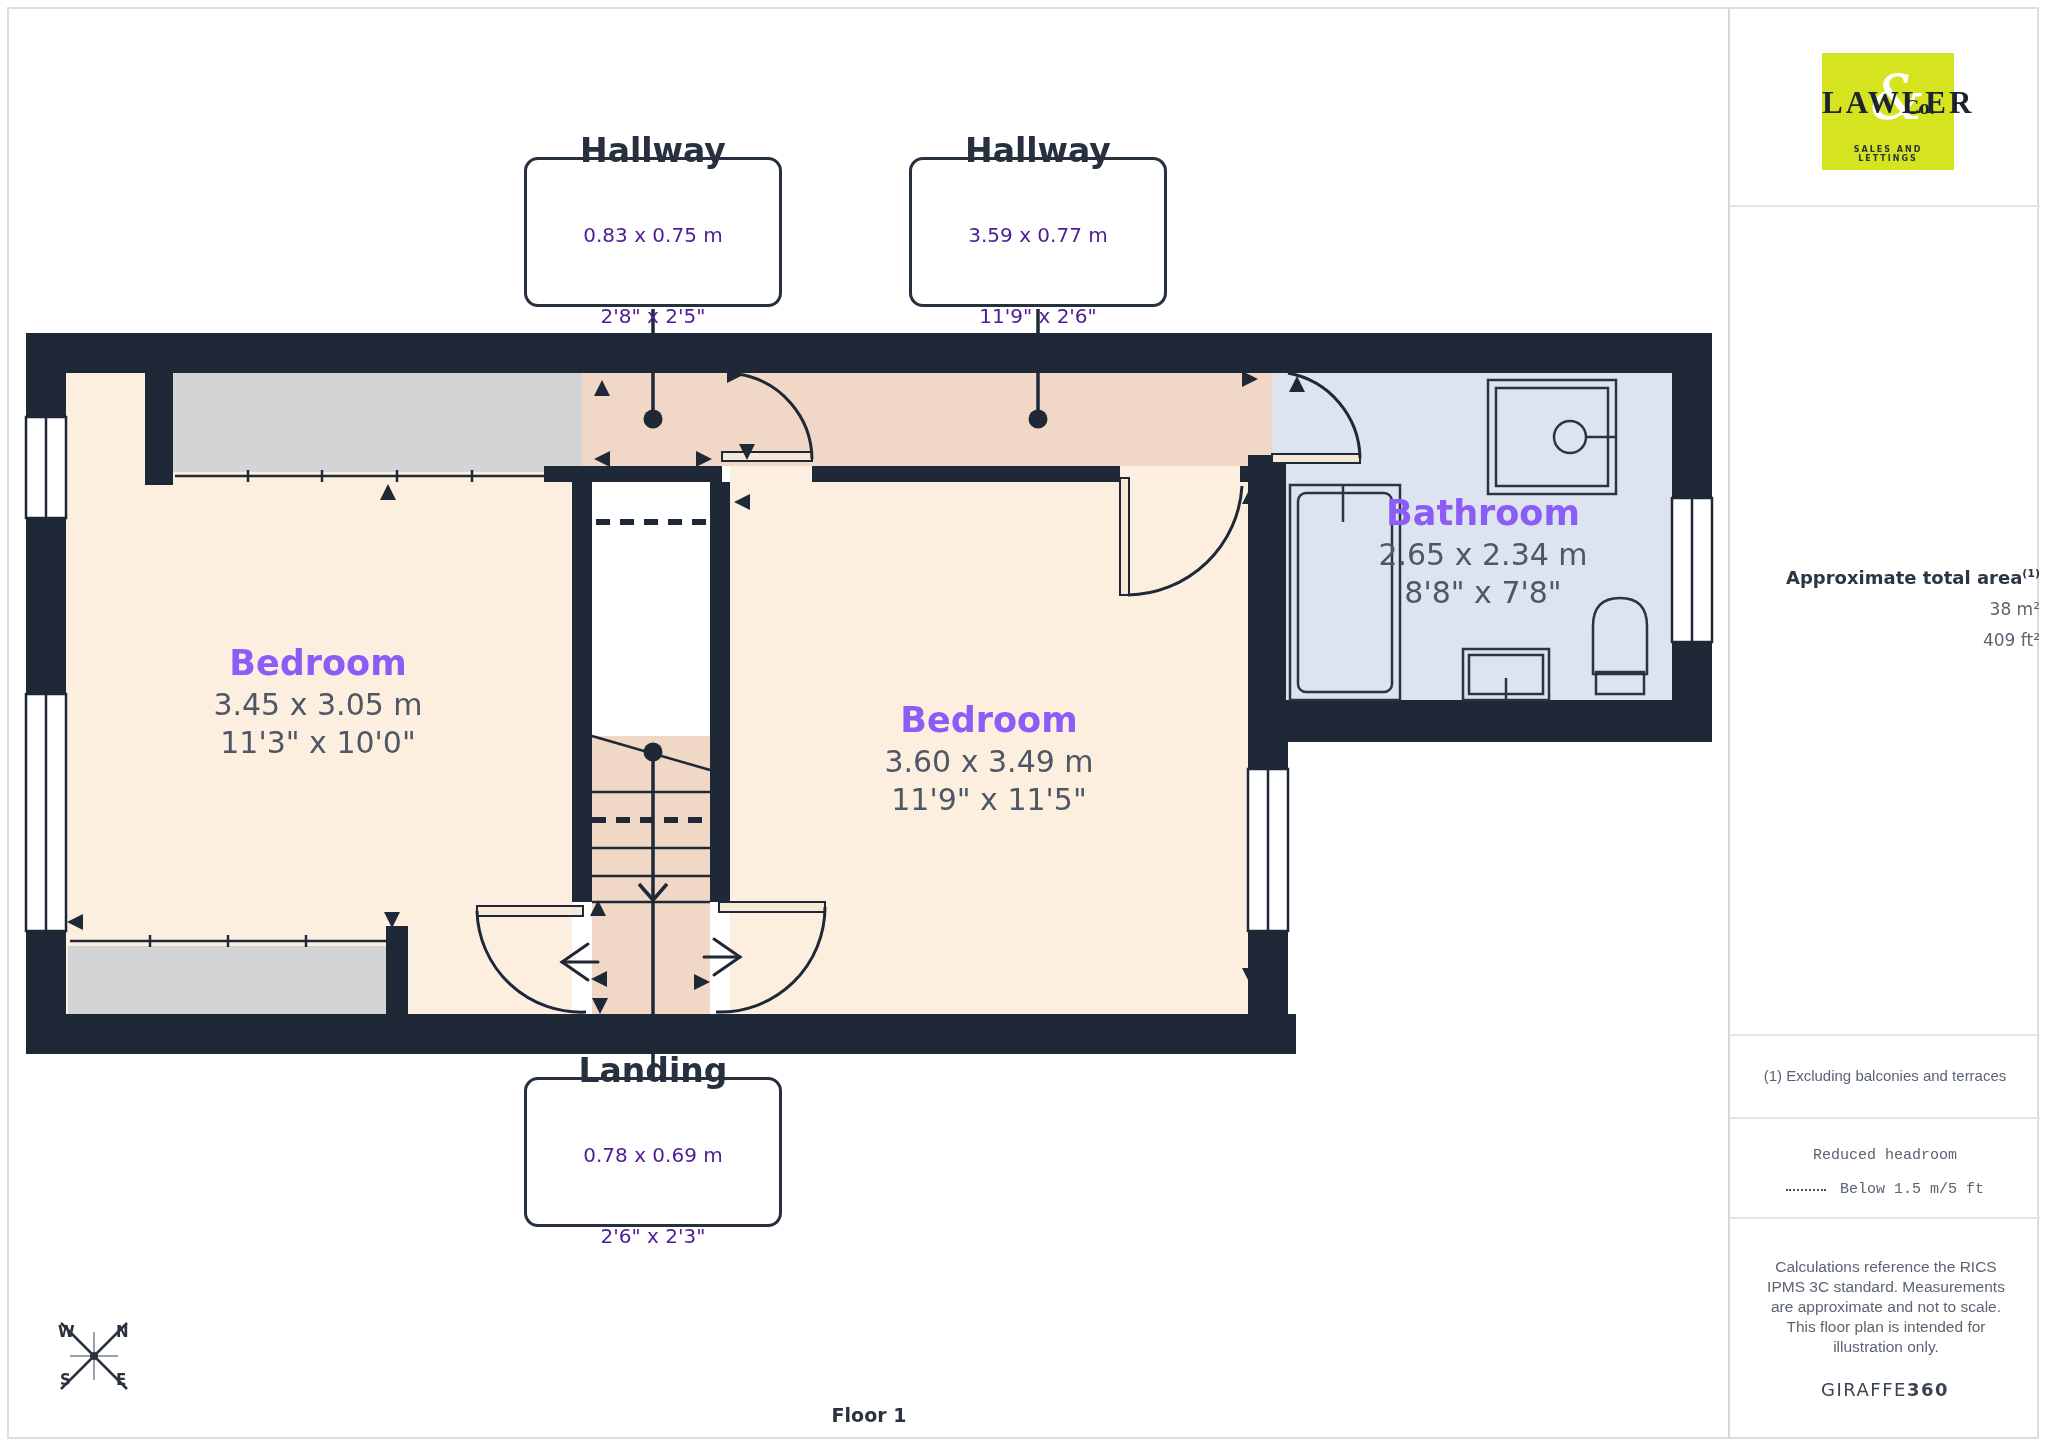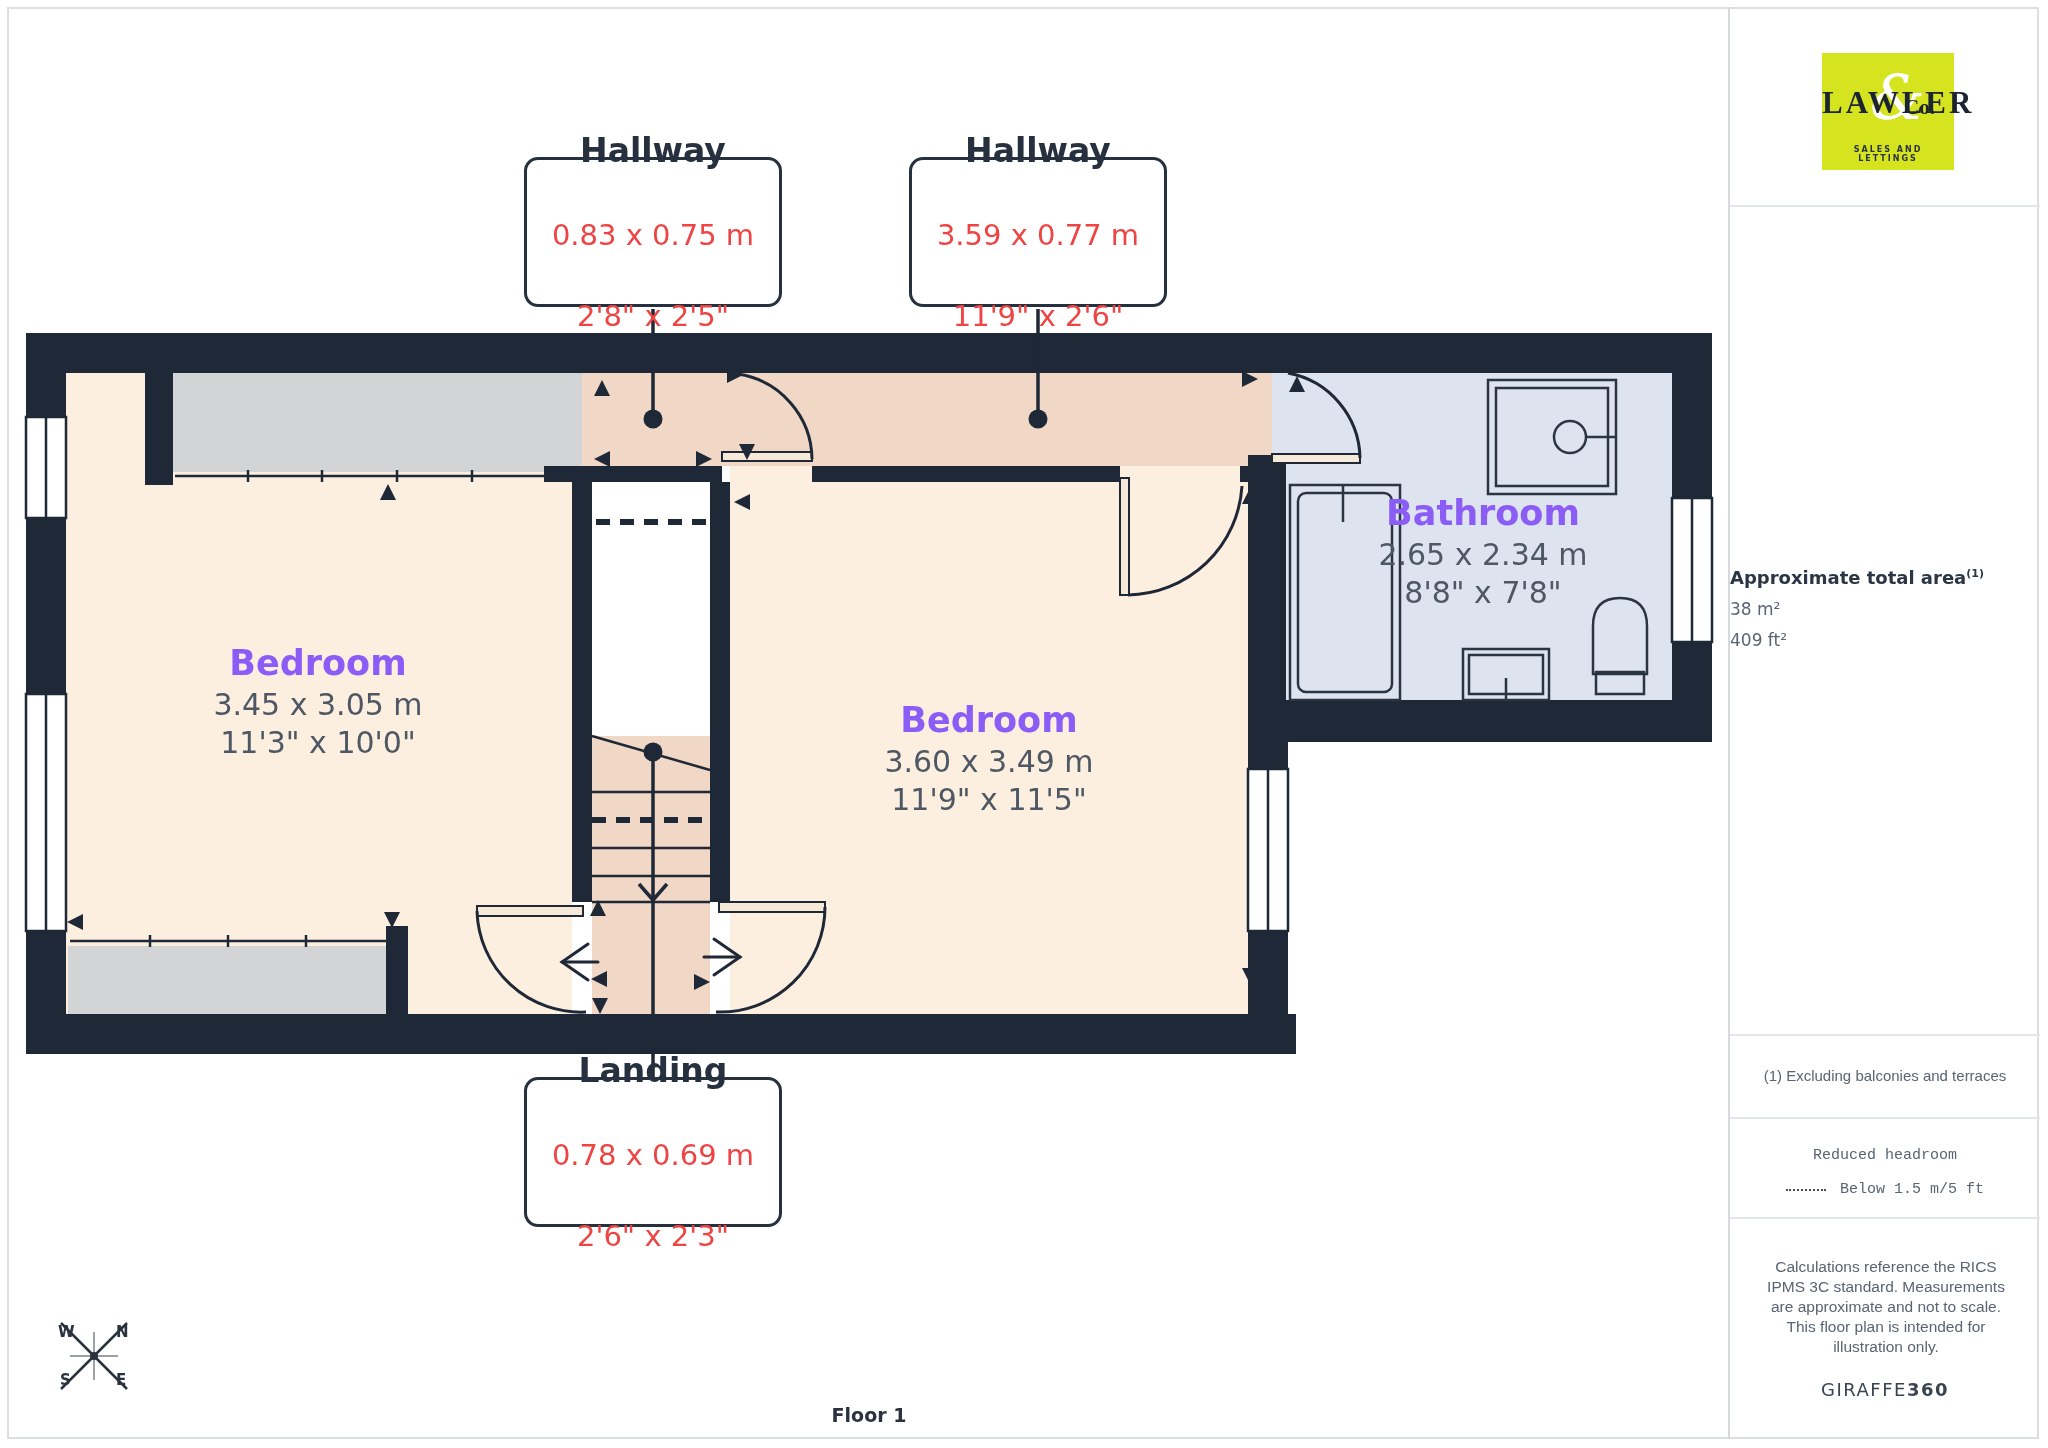--- a/index.html
+++ b/index.html
@@ -11,36 +11,36 @@
   #plan-svg{position:absolute;left:0;top:0;width:2048px;height:1448px;}
   
   .room-label{position:absolute;text-align:center;pointer-events:none;}
   .room-label .rl-title{font-size:35px;font-weight:bold;color:#8b5cf6;line-height:46px;}
   .room-label .rl-dim{font-size:30px;color:#4e5865;line-height:38px;}
   
   .callout{position:absolute;width:258px;height:150px;background:#ffffff;border:3px solid #27303e;
            border-radius:14px;box-sizing:border-box;display:flex;flex-direction:column;
            align-items:center;justify-content:center;z-index:5;gap:44px;}
   .callout .co-title{font-size:33px;font-weight:bold;color:#27303e;line-height:44px;}
-  .callout .co-dim{font-size:29px;color:#ef4444;line-height:37px;}
+  .callout .co-dim{font-size:20px;color:#4c1d95;line-height:37px;}
   
   #sidebar{position:absolute;left:1728px;top:7px;width:312px;height:1432px;
            border-left:2px solid #d5d8dc;box-sizing:border-box;}
   .sb-divider{position:absolute;left:0;width:100%;height:0;border-top:2px solid #e4e7ea;}
   #logo{position:absolute;left:92px;top:46px;width:132px;height:117px;background:#d5e41e;}
   #logo .lg-amp{position:absolute;left:48px;top:14px;font-family:"DejaVu Serif","Liberation Serif",serif;
                 font-style:italic;font-size:62px;color:#ffffff;line-height:62px;}
   #logo .lg-name{position:absolute;left:0;top:32px;width:100%;text-align:center;
                  font-family:"Liberation Serif","DejaVu Serif",serif;font-size:31px;font-weight:bold;
                  letter-spacing:3px;color:#1c2430;}
   #logo .lg-co{position:absolute;left:82px;top:42px;font-family:"Liberation Serif","DejaVu Serif",serif;
                font-size:21px;font-weight:bold;color:#1c2430;}
   #logo .lg-tag{position:absolute;left:0;top:92px;width:100%;text-align:center;font-size:8px;
                 letter-spacing:2px;color:#2a3340;font-weight:bold;}
-  #area-block{position:absolute;left:0;top:560px;width:100%;text-align:left;}
+  #area-block{position:absolute;left:0;top:560px;width:100%;text-align:right;}
   #area-block .ab-title{font-size:18px;font-weight:bold;color:#2b3645;}
   #area-block .ab-title sup{font-size:11px;}
   #area-block .ab-val{font-size:17px;color:#5a6472;margin-top:11px;}
   #footnote{position:absolute;left:0;top:1060px;width:100%;text-align:center;font-size:15px;color:#5a6472;
             font-family:"Liberation Sans",sans-serif;}
   #legend{position:absolute;left:0;top:1140px;width:100%;text-align:center;font-size:15px;color:#5a6472;
           font-family:Liberation Mono, monospace;}
   #legend .lg-row{margin-top:17px;display:flex;align-items:center;justify-content:center;}
   #legend .dotted-swatch{display:inline-block;width:40px;height:0;border-top:2px dotted #444e5c;margin-right:14px;}
   #disclaimer{position:absolute;left:36px;top:1250px;width:240px;text-align:center;font-size:15.5px;

